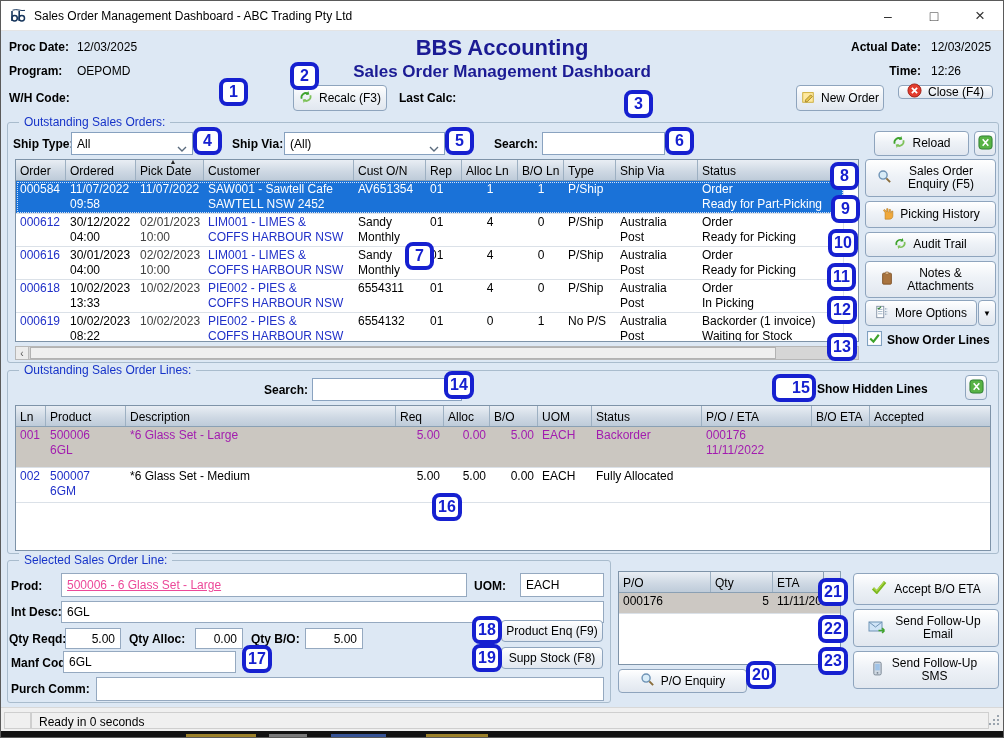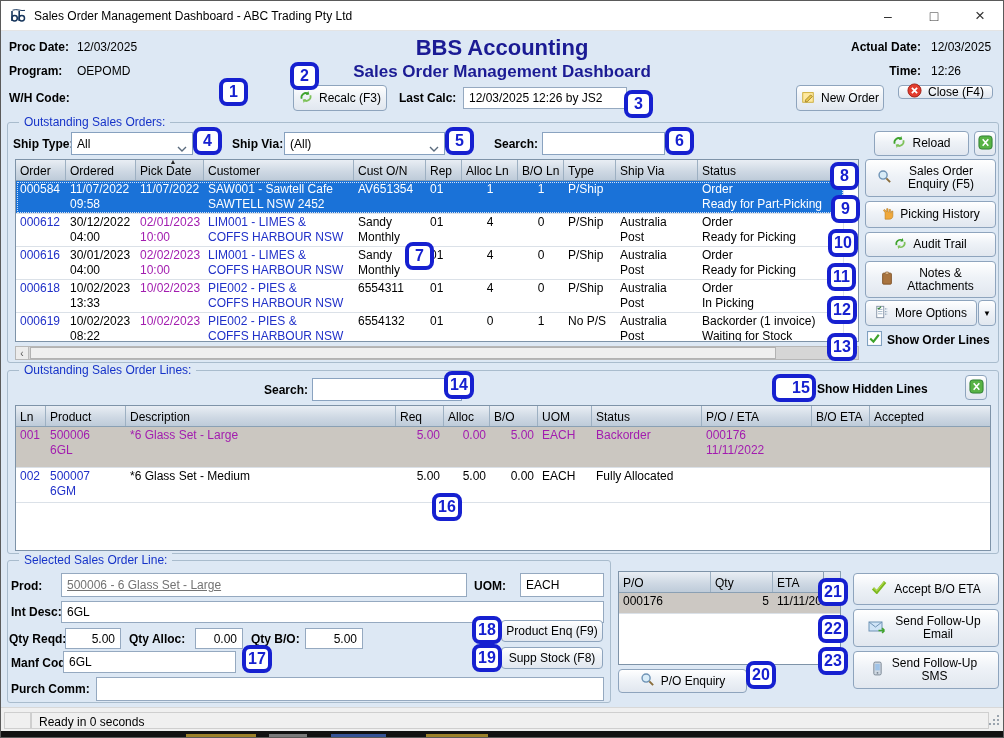--- a/index.html
+++ b/index.html
@@ -35,21 +35,21 @@
   .th-sorted{background:linear-gradient(#dde4ec,#b9c6d5);}
   .sort{position:absolute;left:50%;top:-2px;font-size:7px;color:#222;}
   #orders-head,#orders-body .orow{grid-template-columns:50px 70px 68px 150px 72px 36px 56px 46px 52px 82px 1fr;}
   #lines-head,#lines-body .lrow{grid-template-columns:30px 80px 270px 48px 46px 48px 54px 110px 110px 58px 1fr;}
   #po-head,#po-body .prow{grid-template-columns:92px 62px 1fr;}
   .orow,.lrow,.prow{display:grid;border-bottom:1px solid #dbe1e8;background:#fff;}
   .td{padding:1px 4px;font-size:12px;line-height:15px;white-space:nowrap;overflow:hidden;box-sizing:border-box;}
   .td.ctr{text-align:center;}
   .td.rt{text-align:right;}
   .blue{color:#2030c8;}
-  .red{color:#a21caf;}
+  .red{color:#404040;}
   .orow{height:32px;}
   .orow.sel{background:#1a72d8;outline:1px dotted #cfe0f5;outline-offset:-2px;}
   .orow.sel .td, .orow.sel .td.blue, .orow.sel .td.red{color:#fff;}
   .lrow.sel{background:#cbc7c1;}
   .lrow.sel .td{color:#a21caf;}
   .prow.sel{background:#ccc8c3;}
   #orders-body{width:calc(100% - 14px);}
   .vstrip{position:absolute;top:22px;right:0;bottom:0;width:14px;background:#fff;border-left:1px solid #dde2e8;}
   .vstrip .down{position:absolute;bottom:1px;left:2px;font-size:8px;color:#666;}
   .hscroll{position:absolute;background:#d6d6d6;border:1px solid #b7b7b7;box-sizing:border-box;}
@@ -58,21 +58,21 @@
   .corner{position:absolute;background:linear-gradient(#e9eef4,#becbd9);border:1px solid #8aa0b4;box-sizing:border-box;}
   
   .statusbar{position:absolute;left:0;top:706px;width:100%;height:24px;background:#f0f0f0;border-top:1px solid #d8d8d8;box-sizing:border-box;}
   .sbcell{position:absolute;background:#f0f0f0;border:1px solid #cfcfcf;box-sizing:border-box;}
   .grip{position:absolute;right:4px;top:714px;width:10px;height:10px;}
   .grip::after{content:"";position:absolute;right:0;bottom:0;width:2px;height:2px;background:#9aa4ae;box-shadow:-4px 0 #9aa4ae,-8px 0 #9aa4ae,0 -4px #9aa4ae,-4px -4px #9aa4ae,0 -8px #9aa4ae;}
   .bottomstrip{position:absolute;left:0;top:730px;width:100%;height:8px;background:#121212;}
   .bottomstrip span{position:absolute;top:3px;height:3px;opacity:.85;}
   
   .callout{position:absolute;z-index:60;background:#fff;border:4px solid #1620d0;border-radius:8px;color:#1620d0;font-weight:bold;font-size:16px;line-height:20px;min-width:17px;padding:0 2px;text-align:center;}
-  a.plink{color:#737373;text-decoration:underline;cursor:pointer;}
+  a.plink{color:#ec4899;text-decoration:underline;cursor:pointer;}
   .chkline{position:absolute;font-weight:bold;white-space:nowrap;}
 </style>
 </head>
 <body>
 
 <div id="window">
 
   <div class="titlebar">
     <span class="appicon">
       <svg width="18" height="16" viewBox="0 0 18 16">
@@ -106,23 +106,20 @@
   <div class="btn" style="left:292px;top:84px;width:94px;height:26px">
     <span><svg width="14" height="14" viewBox="0 0 16 16">
           <path d="M3 10a5 5 0 0 1 7.6-5.6" fill="none" stroke="#3ea32c" stroke-width="2"></path>
           <path d="M10.6 1.2l1.2 4-4 .6z" fill="#3ea32c"></path>
           <path d="M13 6a5 5 0 0 1-7.6 5.6" fill="none" stroke="#7fc25a" stroke-width="2"></path>
           <path d="M5.4 14.8l-1.2-4 4-.6z" fill="#7fc25a"></path>
         </svg></span>
     <span class="bl">Recalc (F3)</span>
   </div>
   <span class="lb" style="left:398px;top:90px">Last Calc:</span>
-  <div class="fld" style="left:462px;top:86px;width:164px;height:22px">
-    <span>12/03/2025 12:26 by JS2</span>
-  </div>
   <div class="btn" style="left:795px;top:84px;width:88px;height:26px">
     <span><svg width="14" height="14" viewBox="0 0 16 16">
           <rect x="2" y="3" width="12" height="11" fill="#ffe9a0" stroke="#c9a72c"></rect>
           <path d="M5 11.5l6-6 2 2-6 6H5z" fill="#e8c64a" stroke="#8a6d1e" stroke-width=".8"></path>
         </svg></span>
     <span class="bl">New Order</span>
   </div>
   <div class="btn" style="left:897px;top:84px;width:95px;height:14px">
     <span><svg width="15" height="15" viewBox="0 0 16 16">
           <circle cx="8" cy="8" r="7" fill="#e23c2e" stroke="#a02015"></circle>

